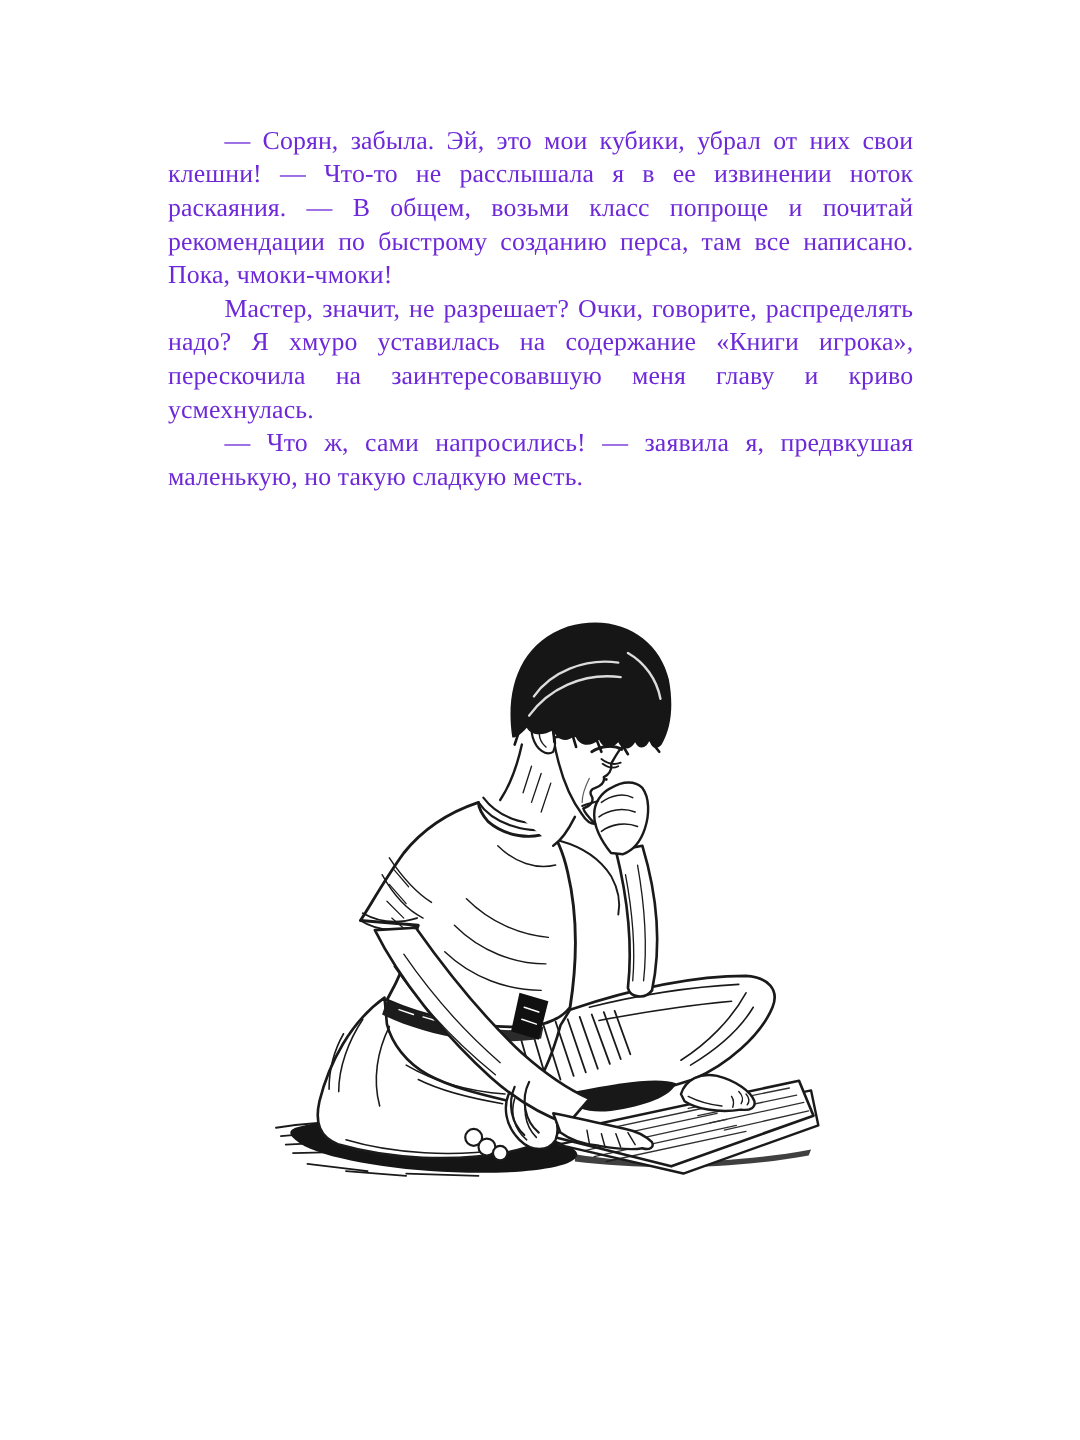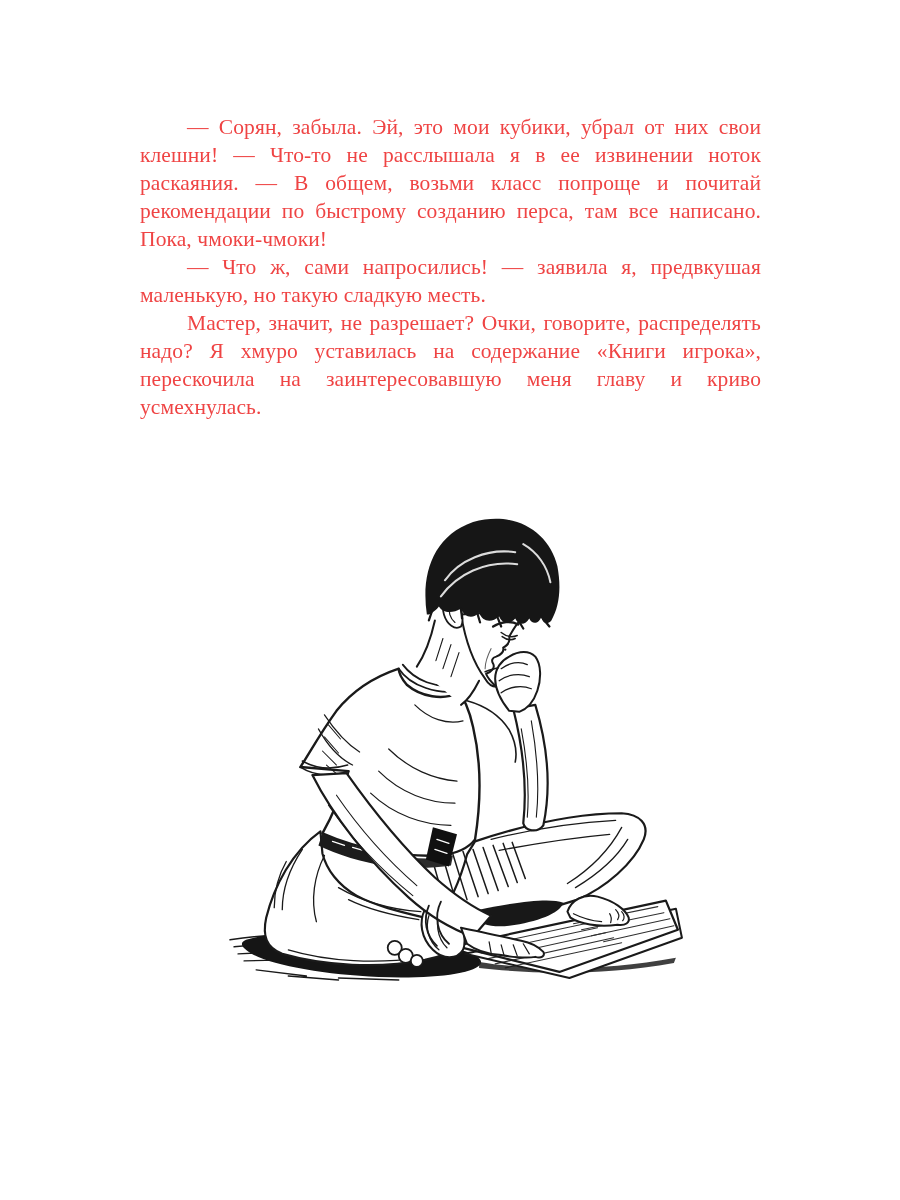--- a/index.html
+++ b/index.html
@@ -9,44 +9,43 @@
     font-family: "Liberation Serif", "DejaVu Serif", serif;
     position: relative;
     overflow: hidden;
   }
   .page {
     position: absolute; inset: 0; background: #ffffff;
   }
   .text-block {
     position: absolute;
     left: 140px; top: 103px; width: 621px;
-    color: #ef4444;
+    color: #6d28d9;
     font-size: 21.5px;
     line-height: 28px;
     text-align: justify;
     letter-spacing: 0.1px;
-    margin-top: 10px;
   }
   .text-block p { margin: 0; text-indent: 47px; }
   .illustration-wrap {
     position: absolute;
     left: 228px; top: 508px;
     width: 462px; height: 482px;
   }
   .illustration-wrap svg { display: block; width: 100%; height: 100%; }
 </style>
 </head>
 <body>
 
 <div class="page">
 
   <div class="text-block">
     <p>— Сорян, забыла. Эй, это мои кубики, убрал от них свои клешни! — Что-то не расслышала я в ее извинении ноток раскаяния. — В общем, возьми класс попроще и почитай рекомендации по быстрому созданию перса, там все написано. Пока, чмоки-чмоки!</p>
+    <p>Мастер, значит, не разрешает? Очки, говорите, распределять надо? Я хмуро уставилась на содержание «Книги игрока», перескочила на заинтересовавшую меня главу и криво усмехнулась.</p>
     <p>— Что ж, сами напросились! — заявила я, предвкушая маленькую, но такую сладкую месть.</p>
-    <p>Мастер, значит, не разрешает? Очки, говорите, распределять надо? Я хмуро уставилась на содержание «Книги игрока», перескочила на заинтересовавшую меня главу и криво усмехнулась.</p>
   </div>
 
   <div class="illustration-wrap">
     <svg viewBox="0 0 460 480" xmlns="http://www.w3.org/2000/svg" fill="none" stroke-linecap="round" stroke-linejoin="round">
 
       <g>
         <path d="M2,430 C 28,426 58,424 90,424" stroke="#1a1a1a" stroke-width="1.6"></path>
         <path d="M6,437 L 40,434 M10,444 L 52,442 M16,451 L 60,450" stroke="#1a1a1a" stroke-width="1.4"></path>
         <path d="M18,430 C 55,419 115,420 172,428 C 218,434 254,444 252,453 C 248,464 202,469 150,467 C 96,465 40,455 22,443 C 13,437 11,433 18,430 Z" fill="#151515"></path>
         <path d="M28,460 L 78,466 M60,466 L 110,470 M110,468 L 170,470" stroke="#1a1a1a" stroke-width="1.4"></path>

